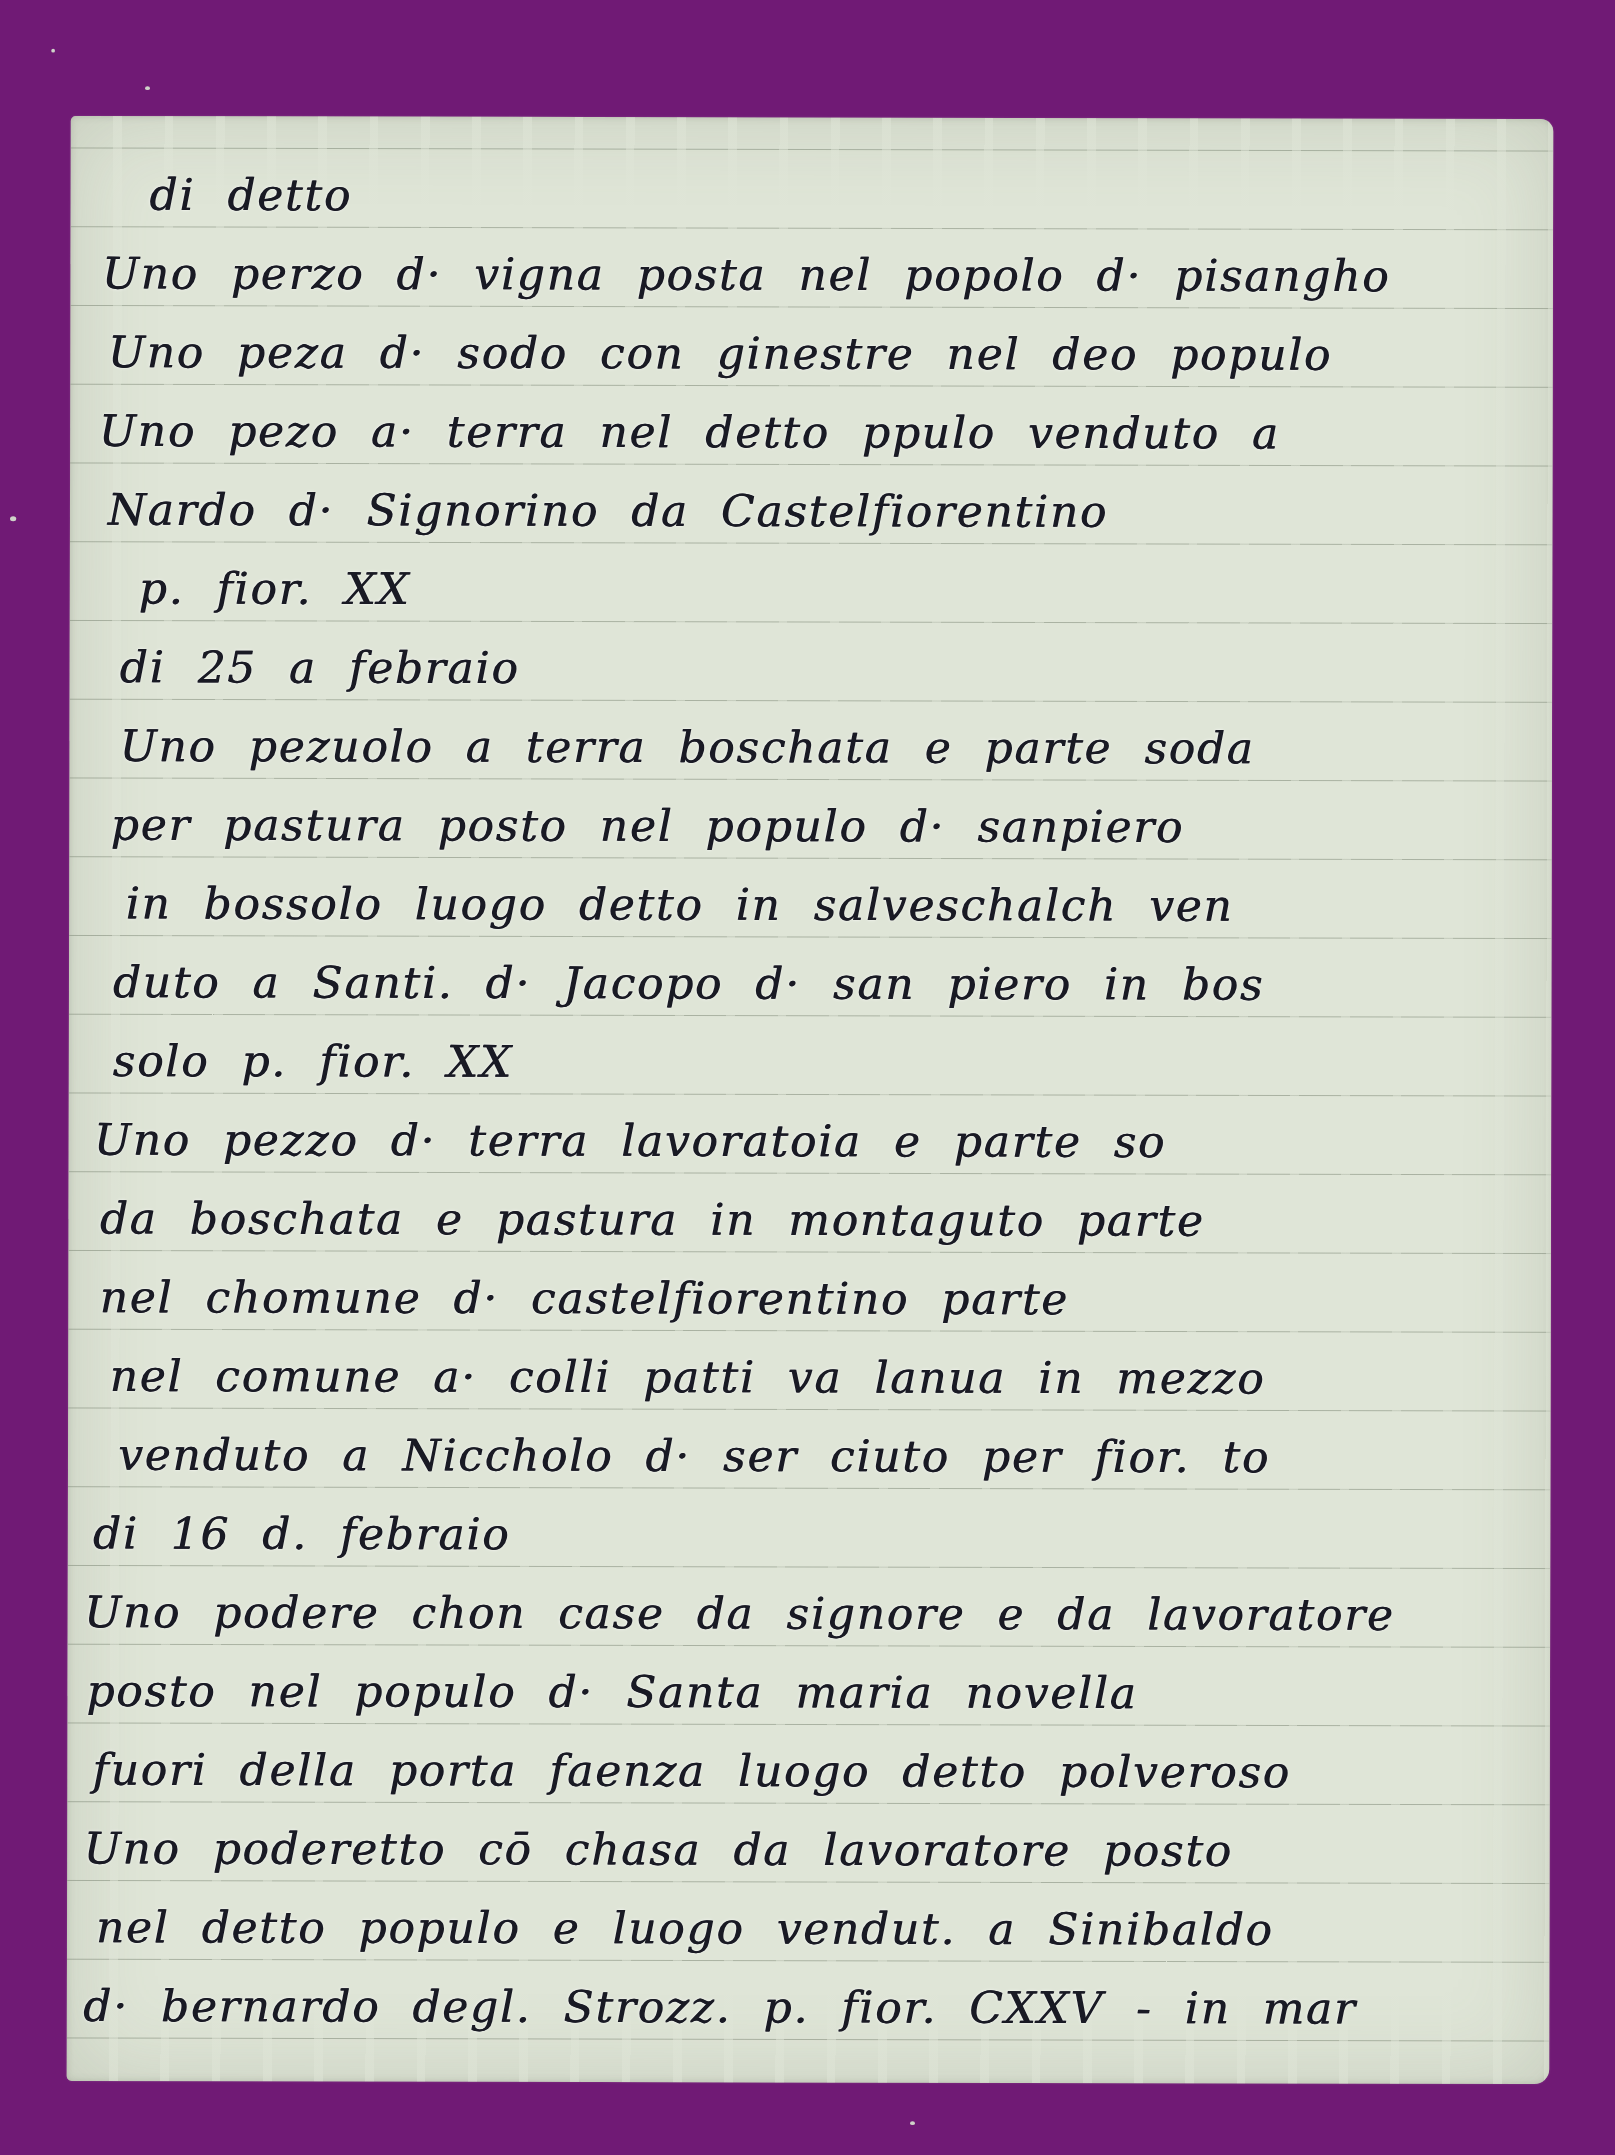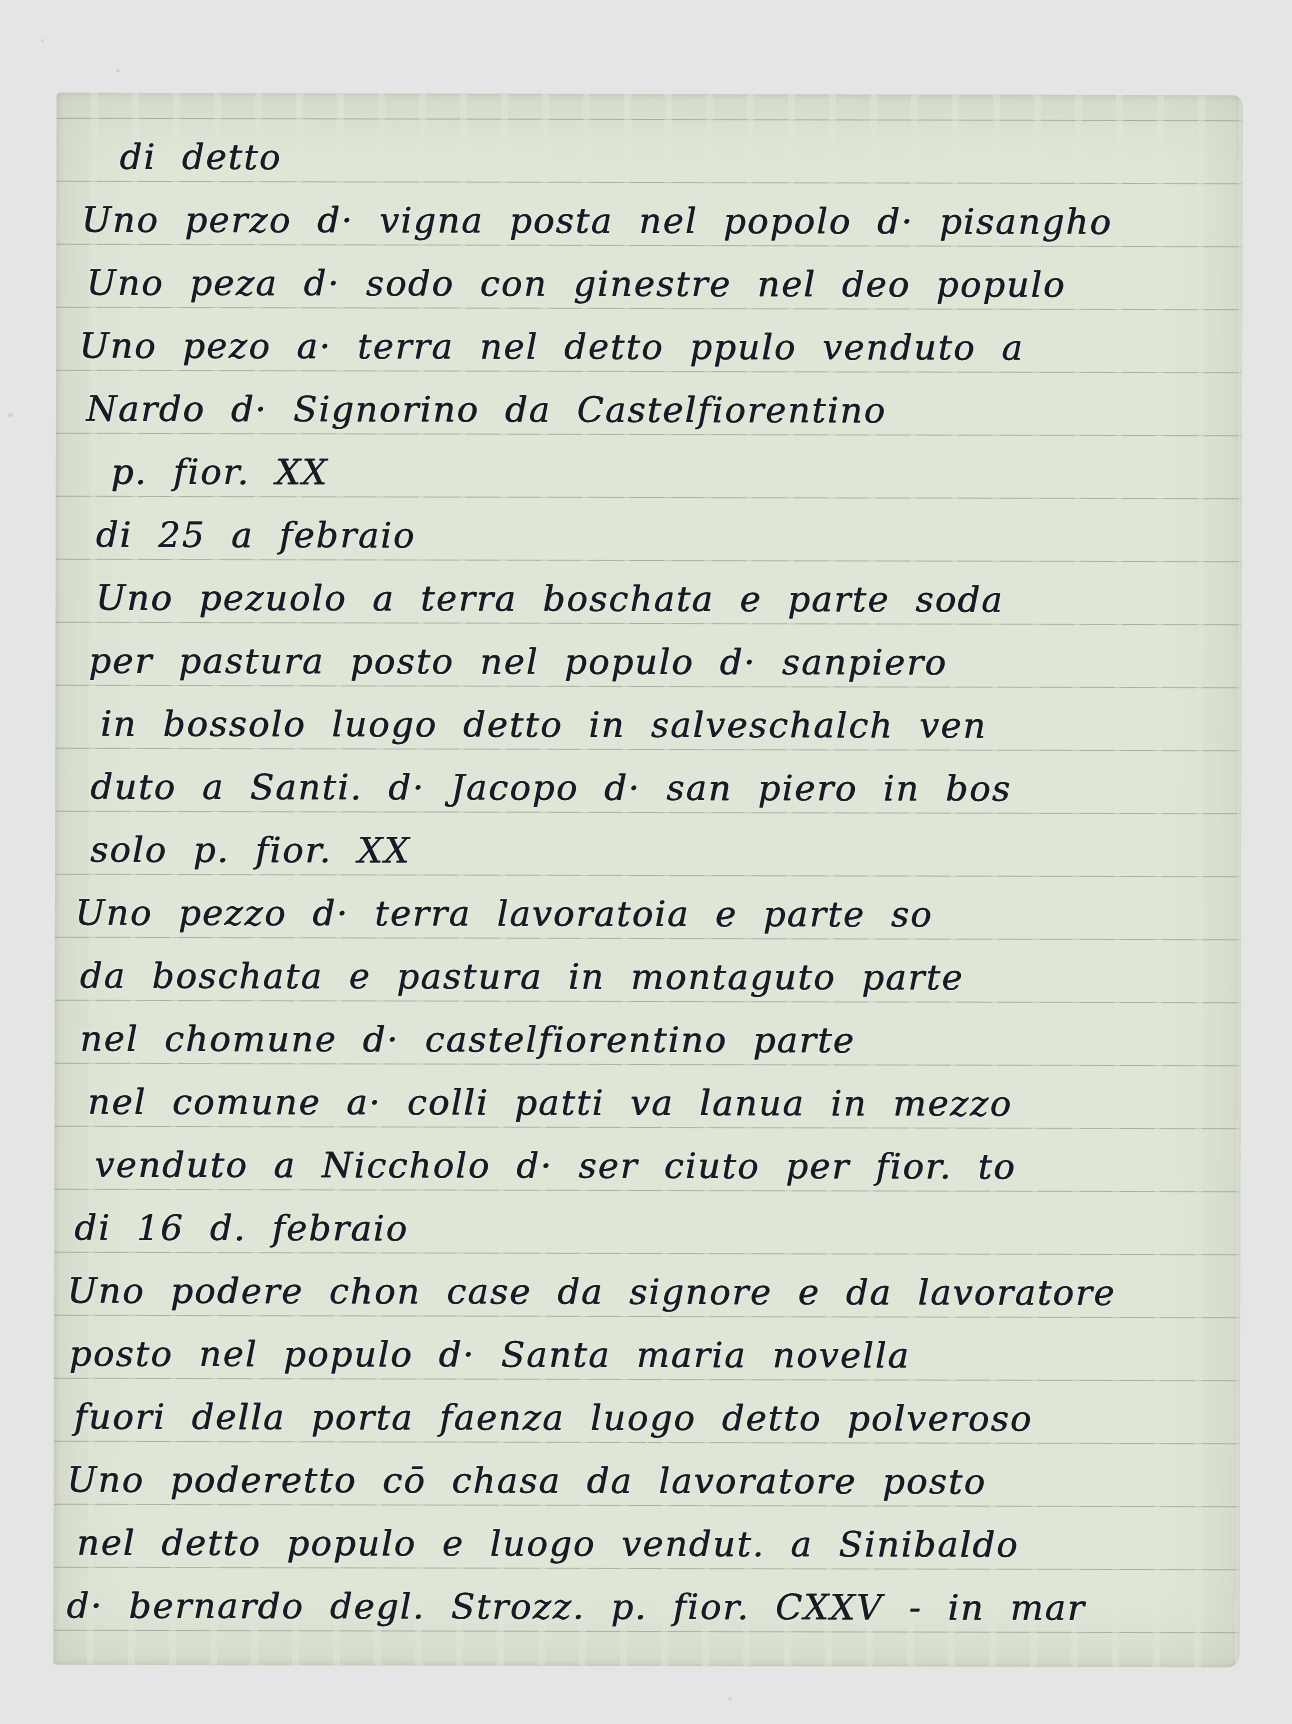--- a/index.html
+++ b/index.html
@@ -9,21 +9,21 @@
   body {
     width: 1292px;
     height: 1724px;
     background: #040404;
     position: relative;
     overflow: hidden;
   }
   .photo-bg {
     position: absolute;
     inset: 0;
-    background: #e5e5e5;
+    background: #701a75;
   }
   .speck {
     position: absolute;
     background: #cfd3c9;
     border-radius: 50%;
   }
   .paper {
     position: absolute;
     left: 55px;
     top: 94px;

